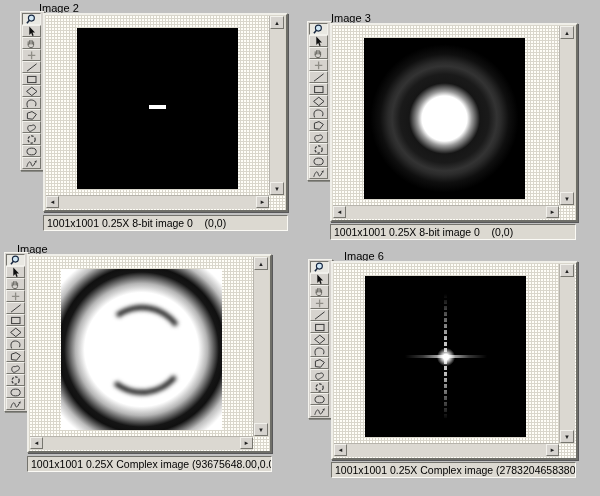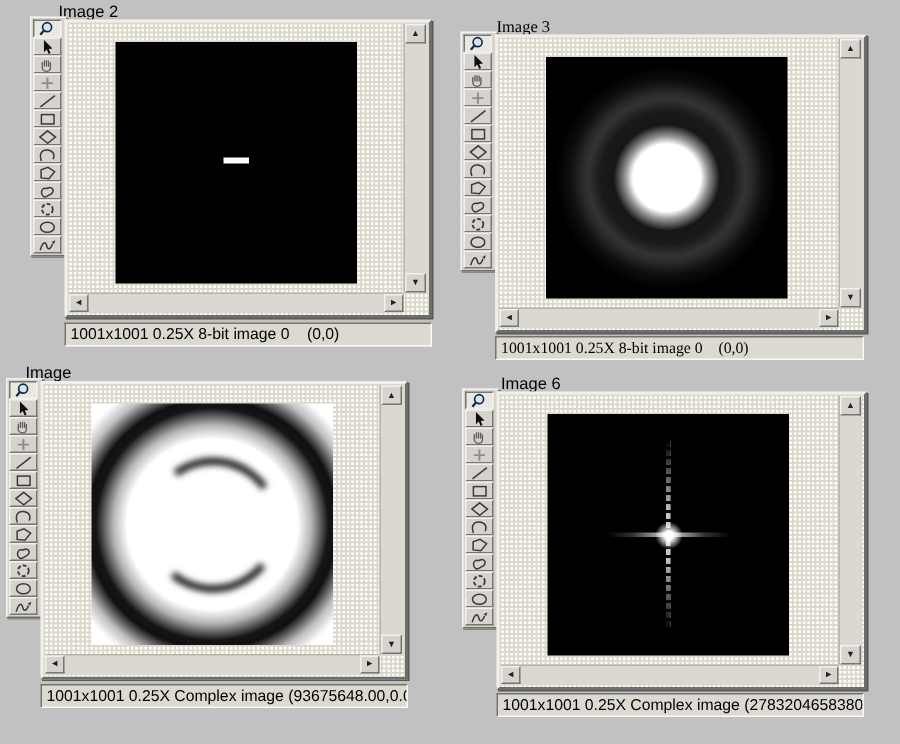--- a/index.html
+++ b/index.html
@@ -1,26 +1,26 @@
 <!DOCTYPE html>
 <html><head>
 <meta charset="utf-8">
 <style>
   html,body{margin:0;padding:0;}
   body{font-family:"Liberation Sans", sans-serif;}
   .screen{position:relative;width:600px;height:496px;background:#c1c1c1;overflow:hidden;padding-left:12px;}
 
   .panel{position:absolute;}
   .p1{left:20px; top:2px;  width:268px;height:230px;}
-  .p2{left:307px;top:12px; width:271px;height:230px;font-family:Liberation Serif, serif;}
+  .p2{left:307px;top:12px; width:271px;height:230px;}
   .p3{left:4px; top:243px;width:268px;height:230px;}
   .p4{left:308px;top:250px;width:270px;height:230px;}
 
   .title{position:absolute;top:0;font-size:11px;color:#000;white-space:pre;}
-  .p1 .title{left:19px;} .p2 .title{left:24px;} .p3 .title{left:13px;} .p4 .title{left:26px;}
+  .p1 .title{left:19px;} .p2 .title{left:24px;} .p3 .title{left:13px;} .p4 .title{left:36px;}
 
   
   .toolbar{position:absolute;left:0;top:9px;width:21px;
     background:#d6d3ce;padding:1px;
     border-top:1px solid #f4f3ee;border-left:1px solid #f4f3ee;
     border-right:1px solid #6f6f69;border-bottom:1px solid #6f6f69;
     box-shadow:1px 1px 0 #8a8a85;}
   .tool{width:19px;height:12px;box-sizing:border-box;background:#d6d3ce;
     border-top:1px solid #f2f1ec;border-left:1px solid #f2f1ec;
     border-right:1px solid #77766f;border-bottom:1px solid #77766f;

